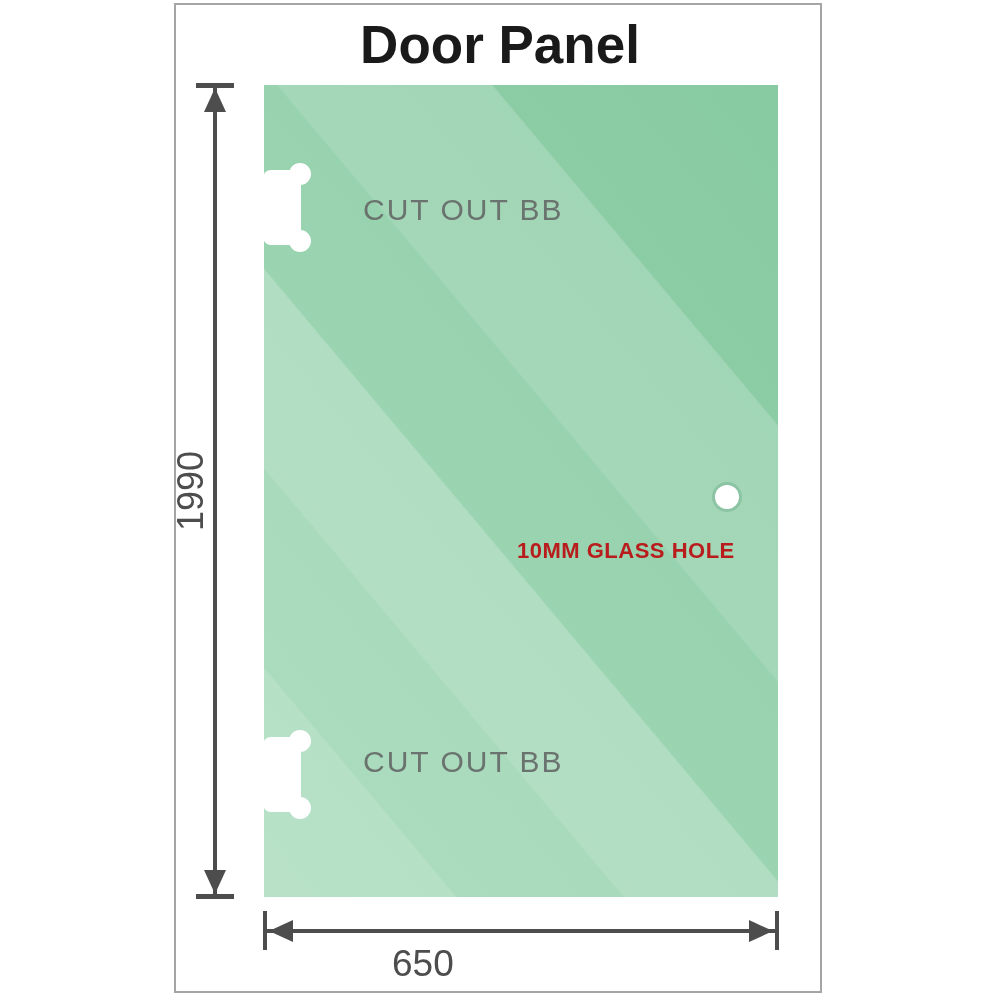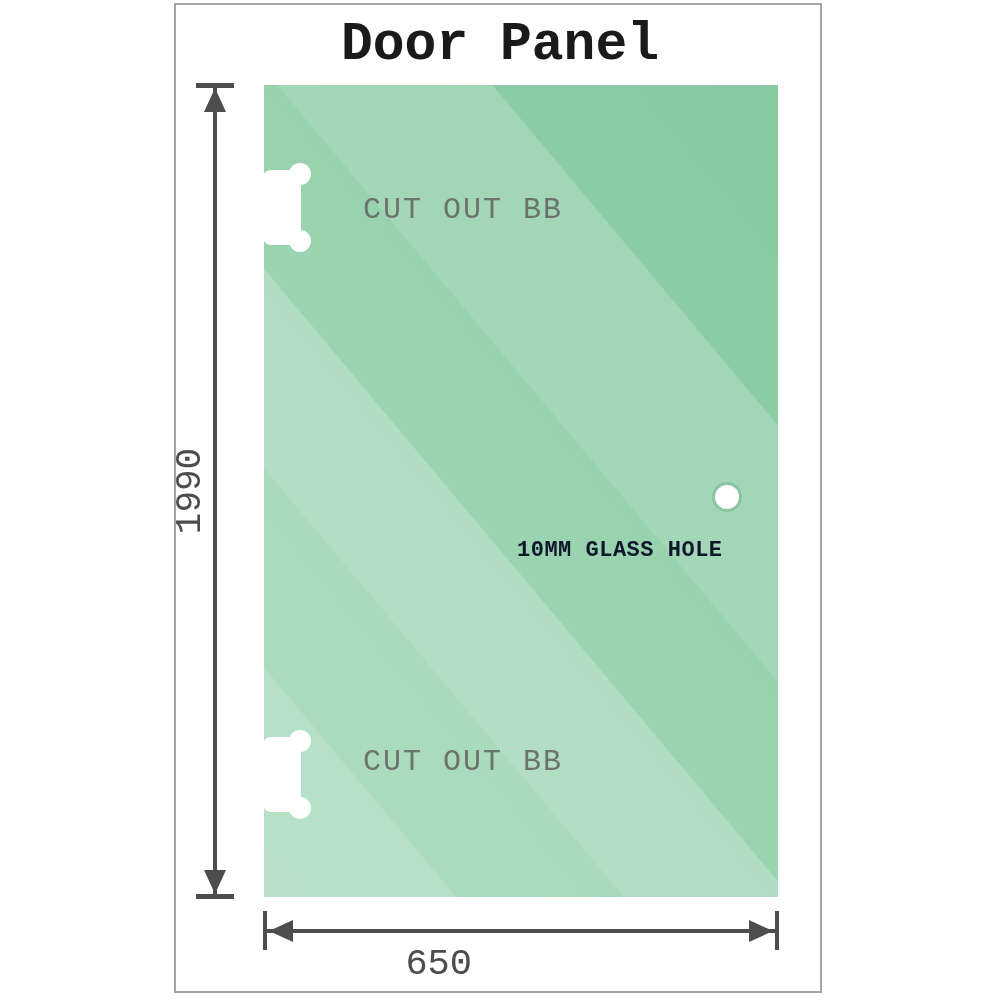--- a/index.html
+++ b/index.html
@@ -2,21 +2,21 @@
 <html><head>
 <meta charset="utf-8">
 <style>
   * { margin: 0; padding: 0; box-sizing: border-box; }
   html, body { background: #ffffff; }
   .page {
     position: relative;
     width: 892px;
     height: 1000px;
     background: #ffffff;
-    font-family: Liberation Mono, monospace;
+    font-family: Liberation Sans, sans-serif;
     overflow: hidden;
   }
   .frame {
     position: absolute;
     left: 174px; top: 3px;
     width: 648px; height: 990px;
     border: 2px solid #a5a5a5;
     background: #ffffff;
   }
   .title {
@@ -83,21 +83,21 @@
     border-radius: 50%;
     background: #ffffff;
     box-shadow: 0 0 0 3px rgba(105,170,135,0.40);
   }
   .hole-label {
     position: absolute;
     left: 517px; top: 539px;
     font-size: 22px;
     font-weight: 700;
     letter-spacing: 0.5px;
-    color: #0f172a;
+    color: #b91c1c;
     line-height: 24px;
     white-space: nowrap;
   }
   
   .dim { background: #4d4d4d; position: absolute; }
   .dim-v-line  { left: 213px; top: 85px;  width: 4px;  height: 812px; }
   .dim-v-cap-top    { left: 196px; top: 83px;  width: 38px; height: 5px; }
   .dim-v-cap-bottom { left: 196px; top: 894px; width: 38px; height: 5px; }
   .tri { position: absolute; width: 0; height: 0; }
   .arrow-up {
@@ -134,21 +134,21 @@
   .arrow-right {
     left: 749px; top: 920px;
     border-top: 11px solid transparent;
     border-bottom: 11px solid transparent;
     border-left: 24px solid #4d4d4d;
   }
   .dim-h-label {
     position: absolute;
     left: 392px; top: 944px;
     width: 80px;
-    text-align: right;
+    text-align: left;
     font-size: 37px;
     color: #4d4d4d;
     line-height: 40px;
   }
 </style>
 </head>
 <body>
 
 <div class="page">
 

